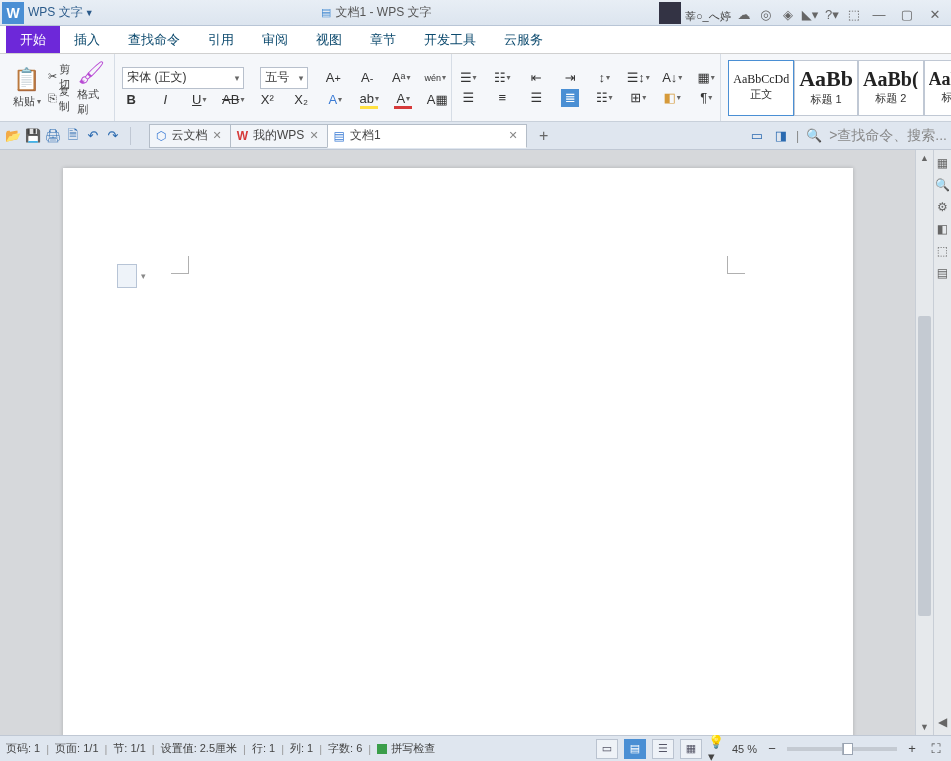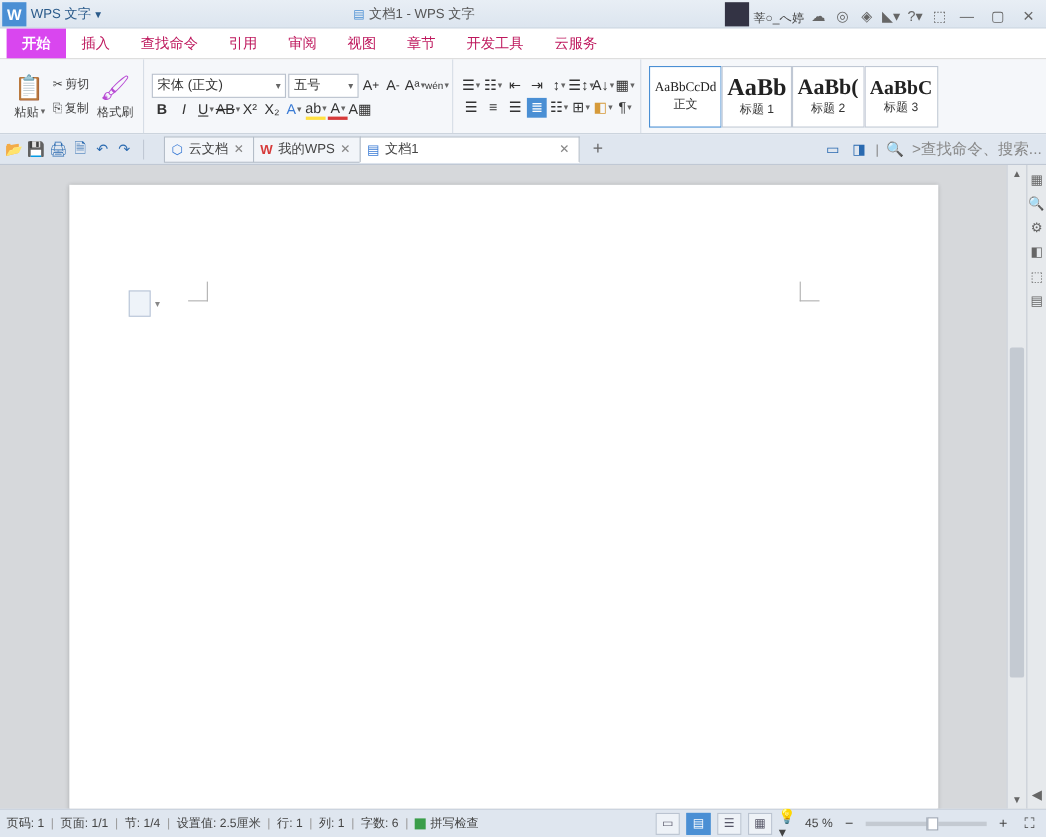--- a/index.html
+++ b/index.html
@@ -8,26 +8,26 @@
 .app-icon { width:22px; height:22px; background:#4a8fd4; margin:0 4px 0 2px; display:flex; align-items:center; justify-content:center; color:#fff; font-weight:bold; font-size:14px; }
 .app-name { color:#2a5a8a; font-size:12px; }
 .app-drop { color:#2a5a8a; margin-left:2px; font-size:9px; }
 .tb-center { flex:1; text-align:center; color:#555; display:flex; align-items:center; justify-content:center; gap:4px; }
 .tb-right { display:flex; align-items:flex-end; gap:4px; padding-right:4px; }
 .avatar { width:22px; height:22px; background:#334; }
 .usern { font-size:11px; color:#444; }
 .win-ico { width:18px; height:18px; display:flex; align-items:center; justify-content:center; color:#666; font-size:13px; cursor:pointer; }
 .win-ico.wide { width:24px; }
 .menu-bar { height:28px; background:#fff; display:flex; align-items:stretch; border-bottom:1px solid #d0d0d0; padding-left:6px; }
-.menu-item { padding:0 14px; display:flex; align-items:center; color:#be185d; cursor:pointer; font-size:13px; }
-.menu-item.active { background:#d946ef; color:#fff;font-weight:bold; }
+.menu-item { padding:0 14px; display:flex; align-items:center; color:#0c4a6e; cursor:pointer; font-size:13px; }
+.menu-item.active { background:#6d28d9; color:#fff; }
 .ribbon { height:68px; background:#f5f7fa; display:flex; align-items:center; border-bottom:1px solid #c8d0da; padding:0 4px; gap:2px; }
 .rgroup { display:flex; align-items:center; height:100%; border-right:1px solid #d6dde6; padding:0 5px; }
 .rcol { display:flex; flex-direction:column; gap:2px; justify-content:center; }
-.rrow { display:flex; align-items:center; gap:2px; }
+.rrow { display:flex; align-items:center; gap:16px; }
 .big-btn { display:flex; flex-direction:column; align-items:center; justify-content:center; height:60px; padding:0 4px; cursor:pointer; }
 .big-btn .ico { width:28px; height:28px; display:flex; align-items:center; justify-content:center; font-size:22px; }
 .big-btn .lbl { font-size:11px; color:#444; display:flex; align-items:center; gap:1px; }
 .small-btn { height:20px; display:flex; align-items:center; gap:2px; padding:0 3px; cursor:pointer; font-size:11px; color:#444; }
 .mini-ico { width:18px; height:18px; display:flex; align-items:center; justify-content:center; font-size:13px; cursor:pointer; }
 .dd { font-size:8px; color:#666; margin-left:1px; }
 .font-sel { height:22px; border:1px solid #b8c0cc; background:#fff; display:flex; align-items:center; padding:0 4px; font-size:12px; color:#333; }
 .font-sel .arr { margin-left:auto; font-size:9px; color:#666; }
 .style-box { border:1px solid #c0c8d4; background:#fff; height:56px; min-width:56px; padding:2px 4px; display:flex; flex-direction:column; align-items:center; justify-content:center; cursor:pointer; }
 .style-prev { font-family:"Times New Roman",serif; font-size:18px; line-height:1; color:#222; white-space:nowrap; overflow:hidden; }
@@ -132,21 +132,21 @@
     </div>
   </div>
 
   <div class="rgroup">
     <div class="rcol">
       <div class="rrow">
         <div class="font-sel" style="width:122px">
             <span>宋体 (正文)</span>
             <span class="arr">▾</span>
           </div>
-        <div class="font-sel" style="width:64px">
+        <div class="font-sel" style="width:48px">
             <span>五号</span>
             <span class="arr">▾</span>
           </div>
         <span class="mini-ico">A<sup>+</sup></span>
         <span class="mini-ico">A<sup>-</sup></span>
         <span class="mini-ico">Aᵃ<span class="dd">▾</span></span>
         <span class="mini-ico" style="font-size:9px">wén<span class="dd">▾</span></span>
       </div>
       <div class="rrow">
         <span class="mini-ico">
@@ -277,21 +277,21 @@
     <span class="side-ico">▤</span>
     <span class="side-ico" style="margin-top:auto;margin-bottom:6px">◀</span>
   </div>
 </div>
 
 <div class="status-bar">
   <span>页码: 1</span>
     <span class="sb-sep">|</span>
   <span>页面: 1/1</span>
     <span class="sb-sep">|</span>
-  <span>节: 1/4</span>
+  <span>节: 1/1</span>
     <span class="sb-sep">|</span>
   <span>设置值: 2.5厘米</span>
     <span class="sb-sep">|</span>
   <span>行: 1</span>
     <span class="sb-sep">|</span>
   <span>列: 1</span>
     <span class="sb-sep">|</span>
   <span>字数: 6</span>
     <span class="sb-sep">|</span>
   <span class="chk"></span>

